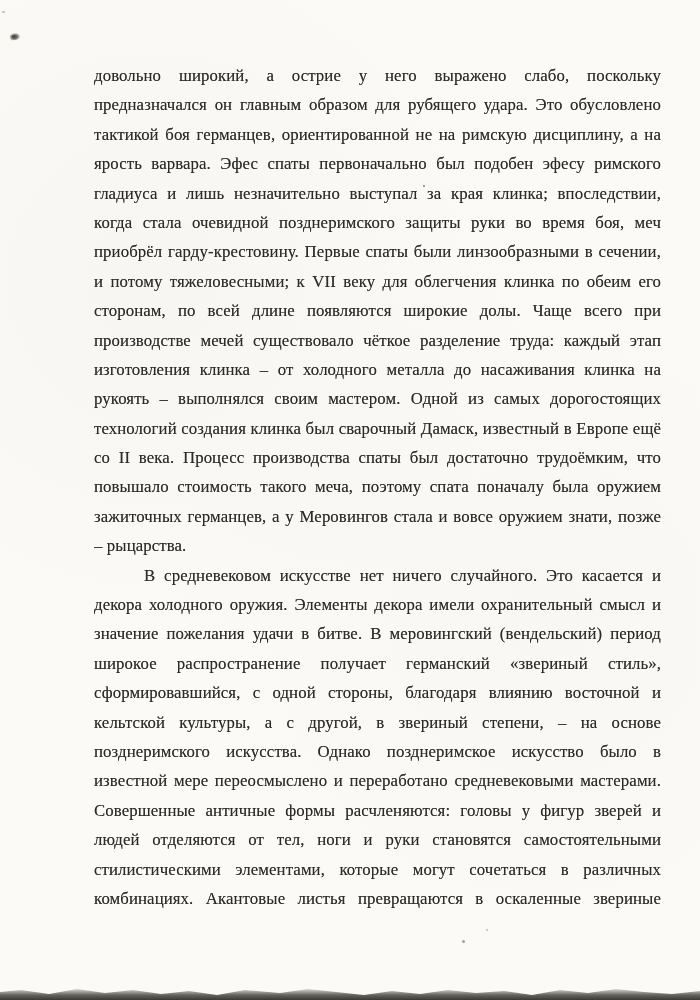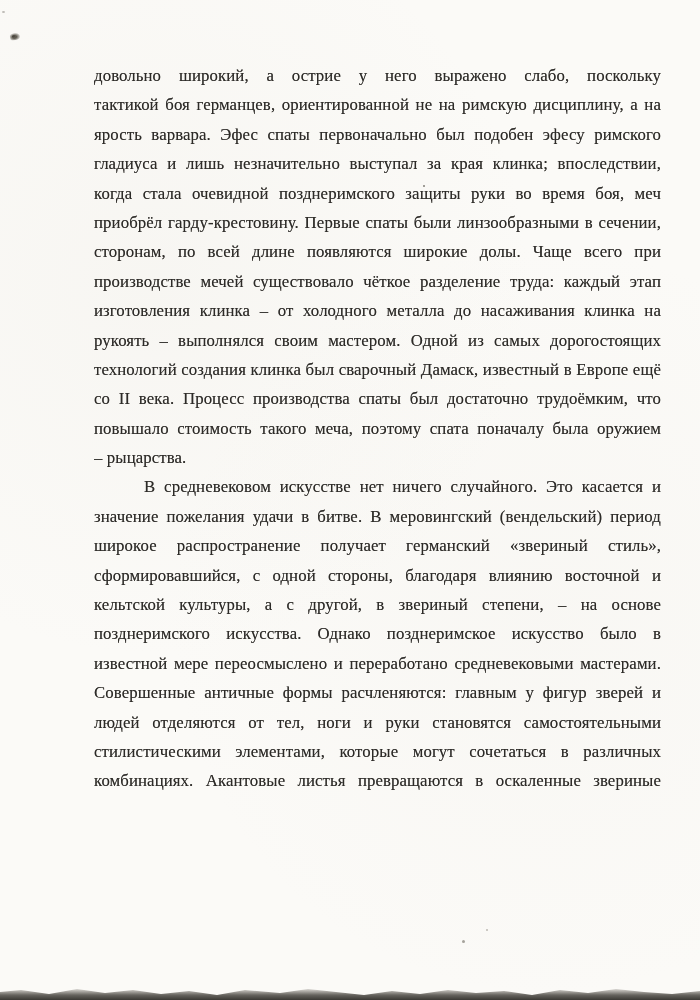--- a/index.html
+++ b/index.html
@@ -77,43 +77,47 @@
 <body>
 
 <div class="page">
 
   <div class="ink-smudge"></div>
   <div class="speck corner-speck"></div>
 
   <div class="text-block">
       <div class="para">
         <div class="line">довольно широкий, а острие у него выражено слабо, поскольку</div>
+        <div class="line">предназначался он главным образом для рубящего удара. Это обусловлено</div>
         <div class="line">тактикой боя германцев, ориентированной не на римскую дисциплину, а на</div>
         <div class="line">ярость варвара. Эфес спаты первоначально был подобен эфесу римского</div>
         <div class="line">гладиуса и лишь незначительно выступал за края клинка; впоследствии,</div>
         <div class="line">когда стала очевидной позднеримского защиты руки во время боя, меч</div>
         <div class="line">приобрёл гарду-крестовину. Первые спаты были линзообразными в сечении,</div>
+        <div class="line">и потому тяжеловесными; к VII веку для облегчения клинка по обеим его</div>
         <div class="line">сторонам, по всей длине появляются широкие долы. Чаще всего при</div>
         <div class="line">производстве мечей существовало чёткое разделение труда: каждый этап</div>
         <div class="line">изготовления клинка – от холодного металла до насаживания клинка на</div>
         <div class="line">рукоять – выполнялся своим мастером. Одной из самых дорогостоящих</div>
         <div class="line">технологий создания клинка был сварочный Дамаск, известный в Европе ещё</div>
         <div class="line">со II века. Процесс производства спаты был достаточно трудоёмким, что</div>
         <div class="line">повышало стоимость такого меча, поэтому спата поначалу была оружием</div>
+        <div class="line">зажиточных германцев, а у Меровингов стала и вовсе оружием знати, позже</div>
         <div class="line ragged">– рыцарства.</div>
       </div>
       <div class="para p-gap">
         <div class="line indent">В средневековом искусстве нет ничего случайного. Это касается и</div>
+        <div class="line">декора холодного оружия. Элементы декора имели охранительный смысл и</div>
         <div class="line">значение пожелания удачи в битве. В меровингский (вендельский) период</div>
         <div class="line">широкое распространение получает германский «звериный стиль»,</div>
         <div class="line">сформировавшийся, с одной стороны, благодаря влиянию восточной и</div>
         <div class="line">кельтской культуры, а с другой, в звериный степени, – на основе</div>
         <div class="line">позднеримского искусства. Однако позднеримское искусство было в</div>
         <div class="line">известной мере переосмыслено и переработано средневековыми мастерами.</div>
-        <div class="line">Совершенные античные формы расчленяются: главным у фигур зверей и</div>
+        <div class="line">Совершенные античные формы расчленяются: головы у фигур зверей и</div>
         <div class="line">людей отделяются от тел, ноги и руки становятся самостоятельными</div>
         <div class="line">стилистическими элементами, которые могут сочетаться в различных</div>
         <div class="line">комбинациях. Акантовые листья превращаются в оскаленные звериные</div>
       </div>
     </div>
 
   <div class="speck speck-a"></div>
   <div class="speck speck-b"></div>
   <div class="speck speck-c"></div>
 

